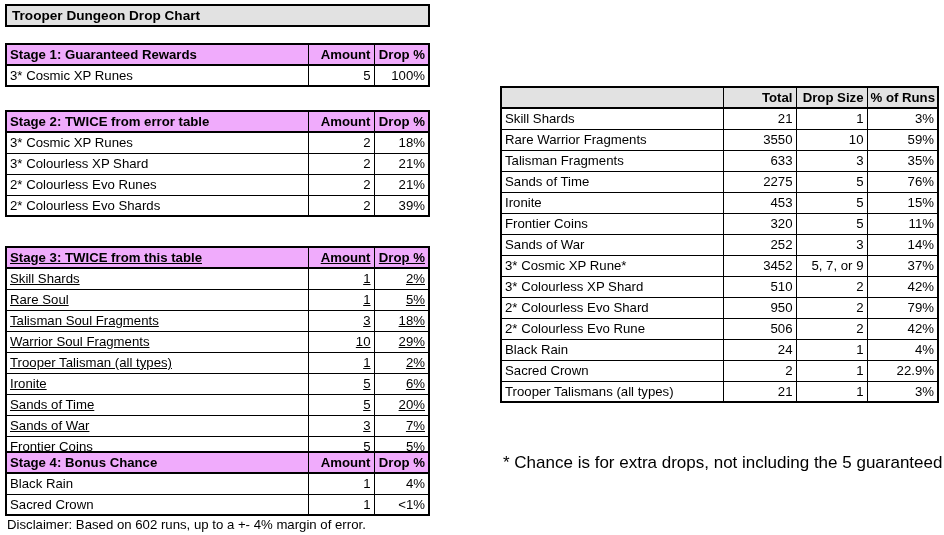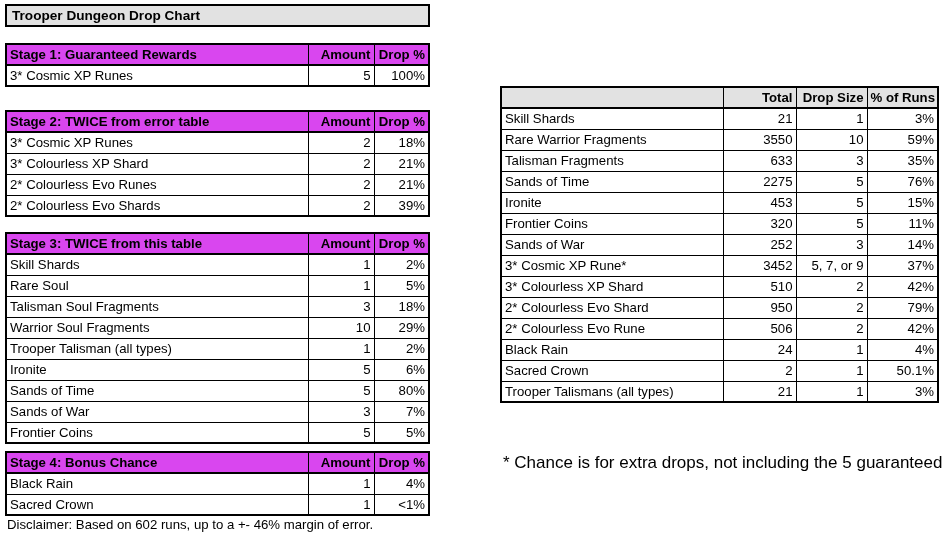--- a/index.html
+++ b/index.html
@@ -34,21 +34,21 @@
     font-size: 13.2px;
     line-height: 1;
     height: 21px;
     box-sizing: border-box;
     padding: 0 3px;
     font-weight: normal;
     white-space: nowrap;
     overflow: hidden;
   }
   .xl .hdr td, .xl .hdr th {
-    background: #d946ef;
+    background: #f0abfc;
     font-weight: bold;
     border-bottom: 2px solid #000000;
   }
   .lbl { text-align: left; }
   .num { text-align: right; }
 
   
   .sep-l { border-left: 2px solid #000000; }
 
   
@@ -63,21 +63,21 @@
     box-sizing: border-box;
     font-size: 13.6px;
     font-weight: bold;
     line-height: 19px;
     padding-left: 5px;
   }
 
   
   #stage1-table { left: 5px;  top: 43px;  width: 425px; }
   #stage2-table { left: 5px;  top: 110px; width: 425px; }
-  #stage3-table { left: 5px;  top: 232px; width: 425px; }
+  #stage3-table { left: 5px;  top: 246px; width: 425px; text-decoration: underline; }
   #stage4-table { left: 5px;  top: 451px; width: 425px; }
 
   
   .leftTbl col.c-name   { width: 302px; }
   .leftTbl col.c-amount { width: 66px; }
   .leftTbl col.c-drop   { width: 55px; }
 
   #disclaimer {
     position: absolute;
     left: 7px;
@@ -218,21 +218,21 @@
           <td class="num sep-l">2%</td>
         </tr>
         <tr>
           <td class="lbl">Ironite</td>
           <td class="num sep-l">5</td>
           <td class="num sep-l">6%</td>
         </tr>
         <tr>
           <td class="lbl">Sands of Time</td>
           <td class="num sep-l">5</td>
-          <td class="num sep-l">80%</td>
+          <td class="num sep-l">20%</td>
         </tr>
         <tr>
           <td class="lbl">Sands of War</td>
           <td class="num sep-l">3</td>
           <td class="num sep-l">7%</td>
         </tr>
         <tr>
           <td class="lbl">Frontier Coins</td>
           <td class="num sep-l">5</td>
           <td class="num sep-l">5%</td>
@@ -258,21 +258,21 @@
           <td class="num sep-l">4%</td>
         </tr>
         <tr>
           <td class="lbl">Sacred Crown</td>
           <td class="num sep-l">1</td>
           <td class="num sep-l">&lt;1%</td>
         </tr>
       </tbody>
   </table>
 
-  <div id="disclaimer">Disclaimer: Based on 602 runs, up to a +- 46% margin of error.</div>
+  <div id="disclaimer">Disclaimer: Based on 602 runs, up to a +- 4% margin of error.</div>
 
   <table class="xl rightTbl" id="bulk-table">
     <colgroup>
         <col class="c-name">
         <col class="c-total">
         <col class="c-size">
         <col class="c-pct">
       </colgroup>
     <tbody>
         <tr id="bulk-colhdr">
@@ -350,21 +350,21 @@
         <tr>
           <td class="lbl">Black Rain</td>
           <td class="num sep-l">24</td>
           <td class="num sep-l">1</td>
           <td class="num sep-l">4%</td>
         </tr>
         <tr>
           <td class="lbl">Sacred Crown</td>
           <td class="num sep-l">2</td>
           <td class="num sep-l">1</td>
-          <td class="num sep-l">50.1%</td>
+          <td class="num sep-l">22.9%</td>
         </tr>
         <tr>
           <td class="lbl">Trooper Talismans (all types)</td>
           <td class="num sep-l">21</td>
           <td class="num sep-l">1</td>
           <td class="num sep-l">3%</td>
         </tr>
       </tbody>
   </table>
 

